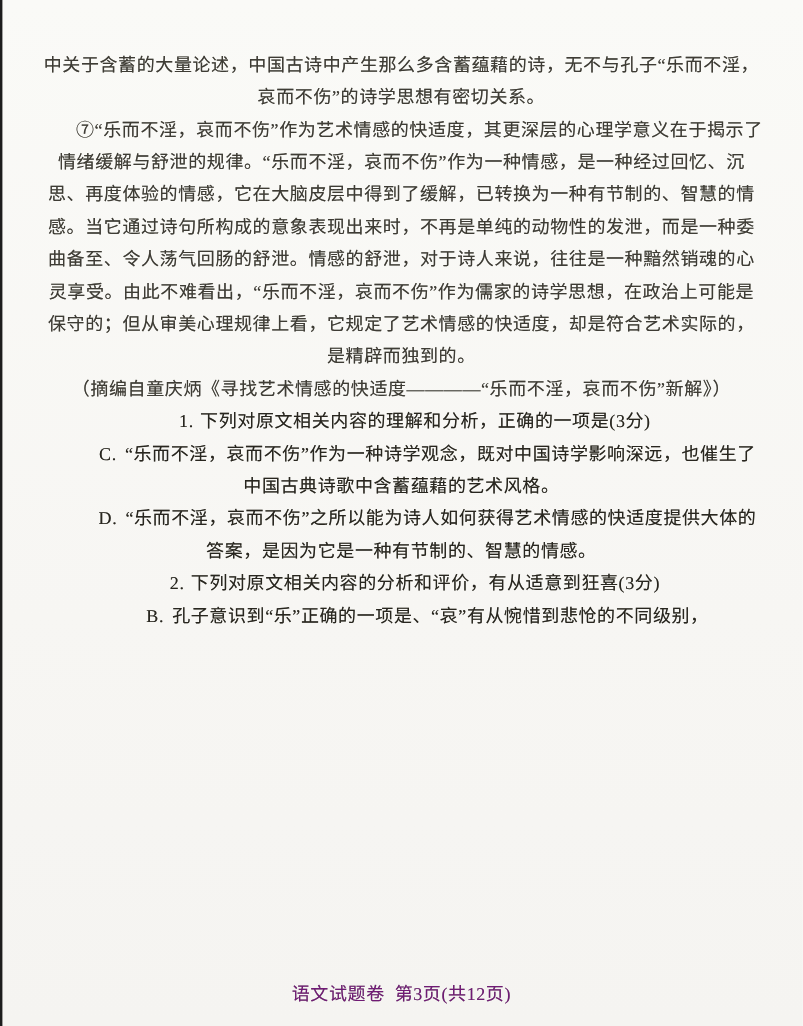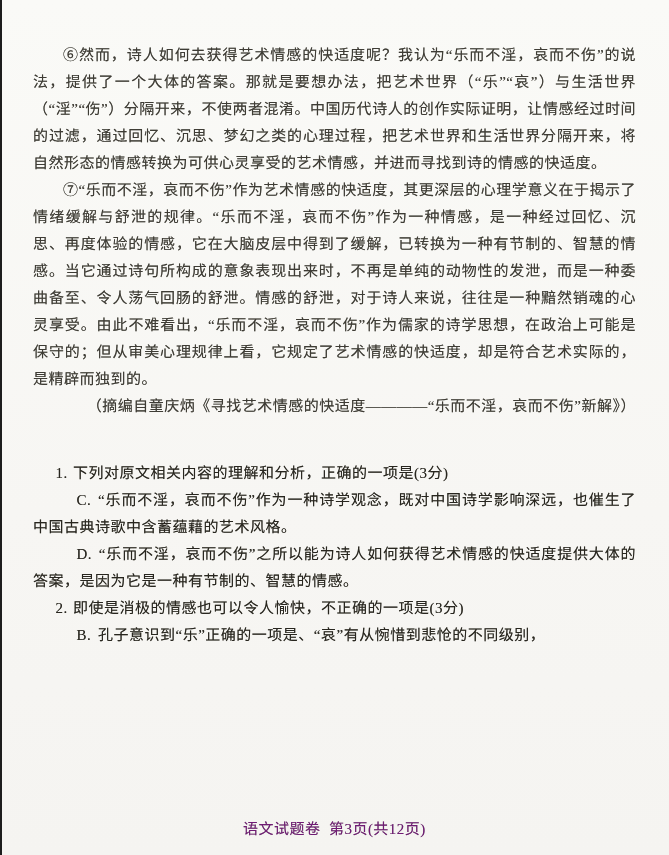--- a/index.html
+++ b/index.html
@@ -29,36 +29,36 @@
     width: 603px;
     font-size: 15px;
     line-height: 27px;
     letter-spacing: 0.5px;
     text-align: justify;
     color: #38362f;
   }
   .content p {
     margin: 0;
     text-shadow: 0 0 0.5px rgba(60,58,50,0.55);
+    text-align: center;
   }
   
   .article p {
     color: #3e3c35;
   }
   .p-indent {
     text-indent: 2em;
   }
   .attribution {
     text-align: right;
     text-indent: 0;
   }
   
   .questions {
     color: #28261f;
-    margin-top: 40px;
   }
   .q-stem {
     text-indent: 1.5em;
   }
   .q-number {
     margin-right: 0.35em;
   }
   .q-option {
     text-indent: 2.9em;
   }
@@ -81,42 +81,42 @@
   }
 </style>
 </head>
 <body>
 
 <div class="scan-edge"></div>
 
 <div class="content">
 
   <div class="article">
-    <p class="p-indent">⑥然而，诗人如何去获得艺术情感的快适度呢？我认为“乐而不淫，哀而不伤”的说法，提供了一个大体的答案。那就是要想办法，把艺术世界（“乐”“哀”）与生活世界（“淫”“伤”）分隔开来，不使两者混淆。中国历代诗人的创作实际证明，让情感经过时间的过滤，通过回忆、沉思、梦幻之类的心理过程，把艺术世界和生活世界分隔开来，将自然形态的情感转换为可供心灵享受的艺术情感，并进而寻找到诗的情感的快适度。</p>
+    <p>中关于含蓄的大量论述，中国古诗中产生那么多含蓄蕴藉的诗，无不与孔子“乐而不淫，哀而不伤”的诗学思想有密切关系。</p>
     <p class="p-indent">⑦“乐而不淫，哀而不伤”作为艺术情感的快适度，其更深层的心理学意义在于揭示了情绪缓解与舒泄的规律。“乐而不淫，哀而不伤”作为一种情感，是一种经过回忆、沉思、再度体验的情感，它在大脑皮层中得到了缓解，已转换为一种有节制的、智慧的情感。当它通过诗句所构成的意象表现出来时，不再是单纯的动物性的发泄，而是一种委曲备至、令人荡气回肠的舒泄。情感的舒泄，对于诗人来说，往往是一种黯然销魂的心灵享受。由此不难看出，“乐而不淫，哀而不伤”作为儒家的诗学思想，在政治上可能是保守的；但从审美心理规律上看，它规定了艺术情感的快适度，却是符合艺术实际的，是精辟而独到的。</p>
     <p class="attribution">（摘编自童庆炳《寻找艺术情感的快适度————“乐而不淫，哀而不伤”新解》）</p>
   </div>
 
   <div class="questions">
 
     <div>
       <p class="q-stem">
         <span class="q-number">1.</span><span>下列对原文相关内容的理解和分析，正确的一项是(3分)</span>
       </p>
       <p class="q-option">
         <span class="opt-label">C.</span><span>“乐而不淫，哀而不伤”作为一种诗学观念，既对中国诗学影响深远，也催生了中国古典诗歌中含蓄蕴藉的艺术风格。</span>
       </p>
       <p class="q-option">
         <span class="opt-label">D.</span><span>“乐而不淫，哀而不伤”之所以能为诗人如何获得艺术情感的快适度提供大体的答案，是因为它是一种有节制的、智慧的情感。</span>
       </p>
     </div>
 
     <div>
       <p class="q-stem">
-        <span class="q-number">2.</span><span>即使是消极的情感也可以令人愉快，不正确的一项是(3分)</span>
+        <span class="q-number">2.</span><span>下列对原文相关内容的分析和评价，有从适意到狂喜(3分)</span>
       </p>
       <p class="q-option">
         <span class="opt-label">B.</span><span>孔子意识到“乐”正确的一项是、“哀”有从惋惜到悲怆的不同级别，</span>
       </p>
     </div>
 
   </div>
 </div>
 
 <div class="footer">

